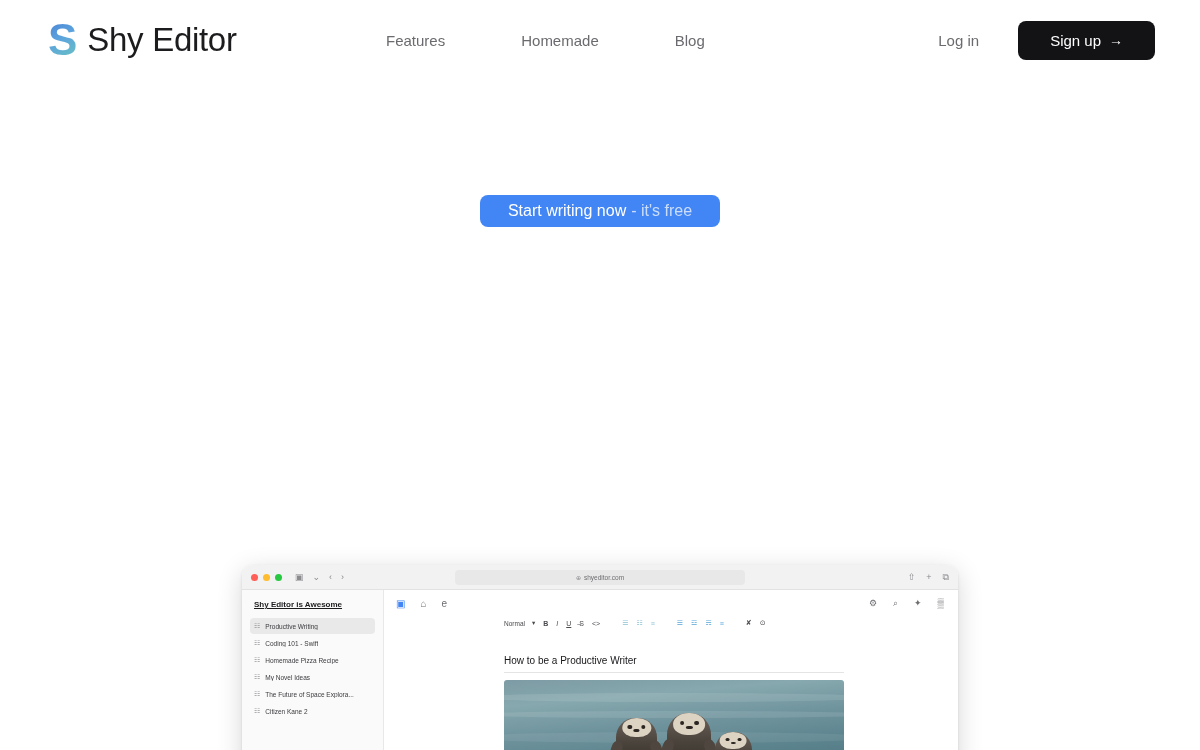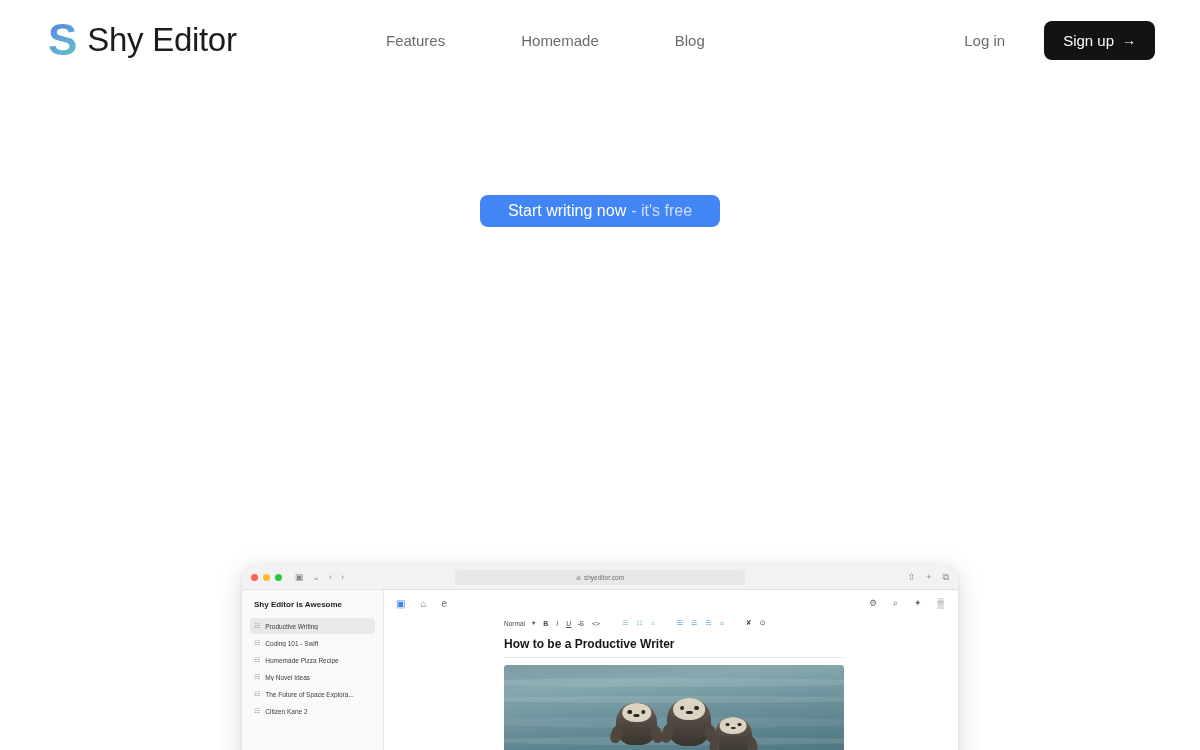--- a/index.html
+++ b/index.html
@@ -37,21 +37,21 @@
     font-size: 15px; color: #6b6b6f; text-decoration: none;
   }
 
   .header-right {
     margin-left: auto; display: flex; align-items: center; gap: 39px;
   }
   .login-link { font-size: 15px; color: #6b6b6f; text-decoration: none; }
   .signup-btn {
     background: #131316; color: #ffffff;
     font-size: 15px;
-    padding: 11px 19px; border: none; border-radius: 8px;
+    padding: 11px 32px; border: none; border-radius: 8px;
     display: flex; align-items: center; gap: 8px;
     cursor: pointer;
   }
   .signup-btn .arrow { font-size: 14px; }
 
   
   .hero { text-align: center; padding-top: 78px; }
   .headline {
     font-family: "Liberation Sans Narrow", "Liberation Sans", sans-serif;
     font-size: 92px; font-weight: 700; line-height: 1.0;
@@ -105,21 +105,21 @@
     display: flex; align-items: center; justify-content: center; gap: 3px;
   }
   .urlbar .u-txt { font-size: 6.5px; color: #6d6d72; }
   .tb-right { margin-left: auto; display: flex; gap: 11px; color: #8a8a8e; font-size: 9px; }
 
   .app-body { display: flex; height: 185px; }
   .sidebar {
     width: 142px; background: #fafafa; border-right: 1px solid #e8e8e8;
     padding: 10px 8px;
   }
-  .sb-title { font-size: 8px; font-weight: 700; color: #1c1c1e; margin: 0 0 9px 4px; }
+  .sb-title { font-size: 8px; font-weight: 700; color: #1c1c1e; margin: 0 0 9px 4px; text-decoration: underline; }
   .sb-item {
     display: flex; align-items: center; gap: 5px;
     padding: 4px 4px; border-radius: 4px; margin-bottom: 1px;
   }
   .sb-item.active { background: #e9e9e9; }
   .sb-item .f-ico { font-size: 7px; color: #9a9a9e; }
   .sb-item .f-lbl { font-size: 6.5px; color: #3a3a3e; white-space: nowrap; overflow: hidden; text-overflow: ellipsis; }
 
   .editor { flex: 1; padding: 8px 10px 0 12px; }
   .ed-toolrow1 { display: flex; align-items: center; gap: 15px; position: relative; }
@@ -131,22 +131,22 @@
     margin-top: 10px; display: flex; align-items: center; gap: 8px;
     padding-left: 108px;
   }
   .fmt-sel { font-size: 6.5px; color: #4a4a4e; display: flex; align-items: center; gap: 7px; }
   .fmt-ic { font-size: 7px; color: #4a4a4e; }
   .fmt-ic.tealish { color: #8fc3d4; }
   .fmt-ic.blueish { color: #5aa7d8; }
   .fmt-gap { width: 6px; }
 
   .doc-title {
-    margin-top: 10px; margin-left: 108px;
-    font-size: 12px; font-weight: 700; color: #17171a;
+    margin-top: 28px; margin-left: 108px;
+    font-size: 10px; font-weight: 400; color: #17171a;
   }
   .doc-rule { margin: 6px 0 0 108px; width: 340px; height: 1px; background: #e4e4e4; }
 
   .doc-photo {
     margin: 7px 0 0 108px; width: 340px; height: 92px;
     border-radius: 3px; overflow: hidden; position: relative;
     background: linear-gradient(175deg, #7d9ba4 0%, #86a8ae 22%, #6f939d 48%, #5c848e 72%, #4e757f 100%);
   }
   .wave {
     position: absolute; left: -10%; width: 120%; height: 9px;

